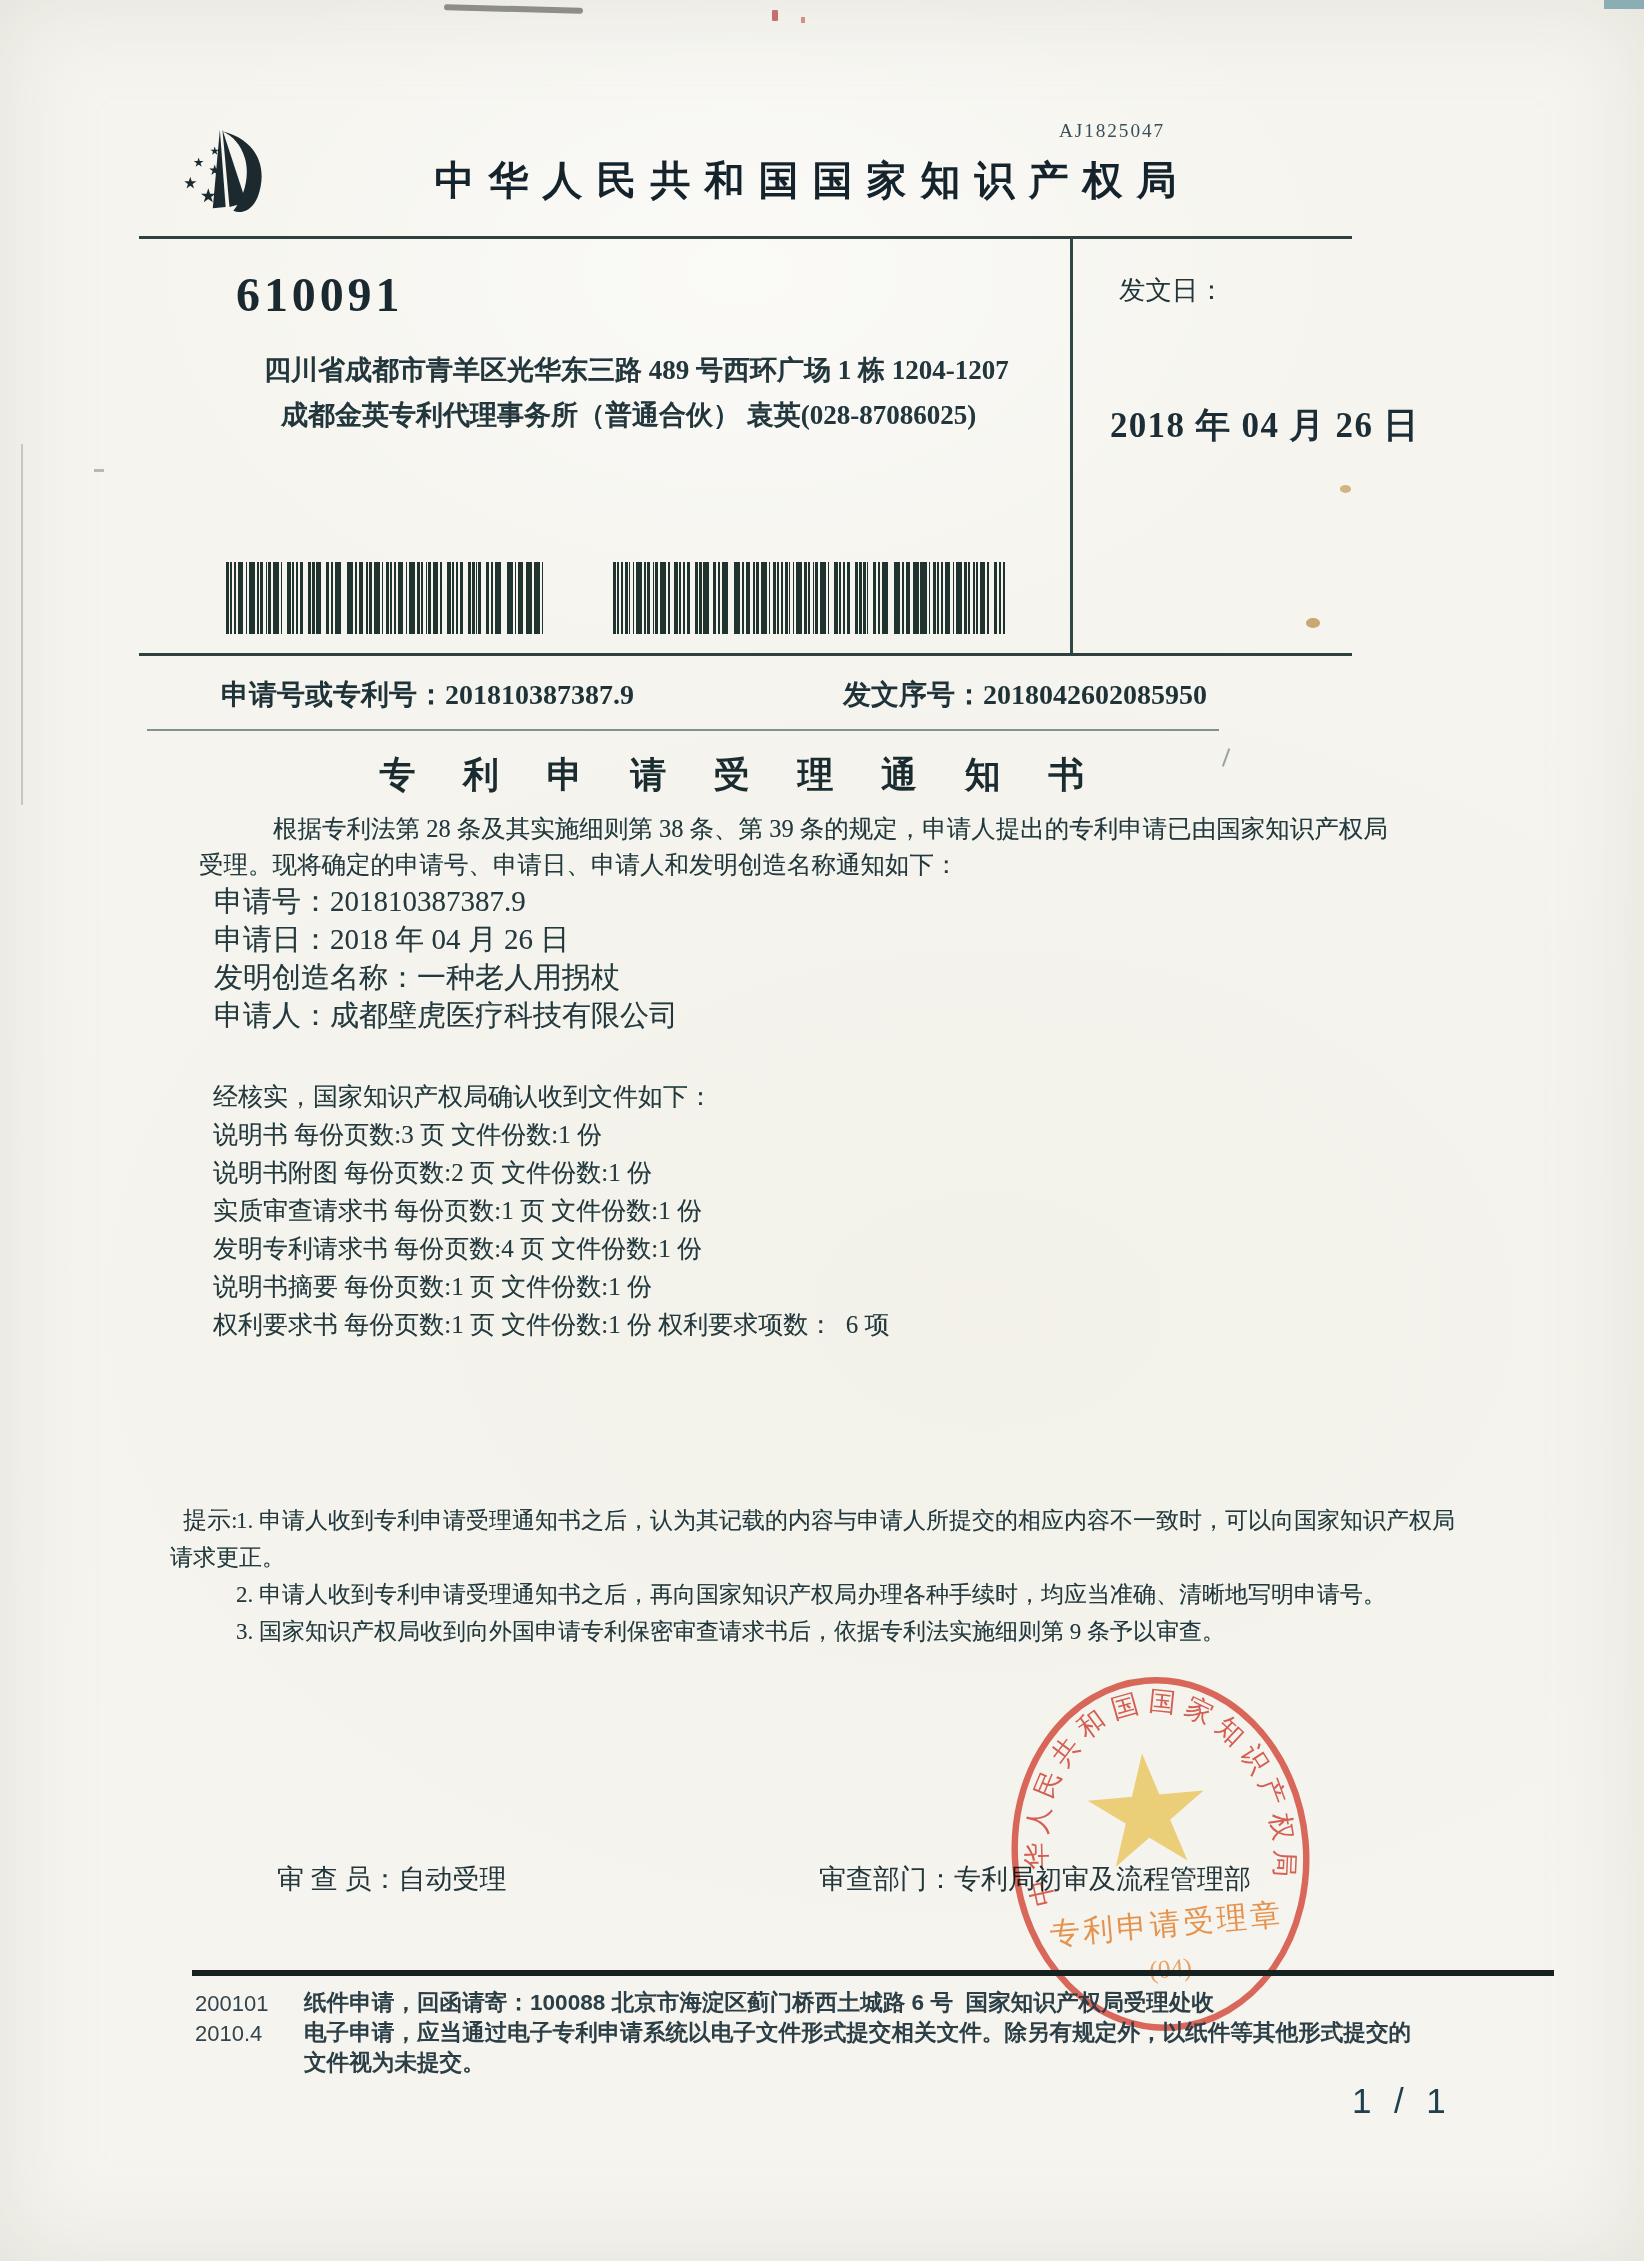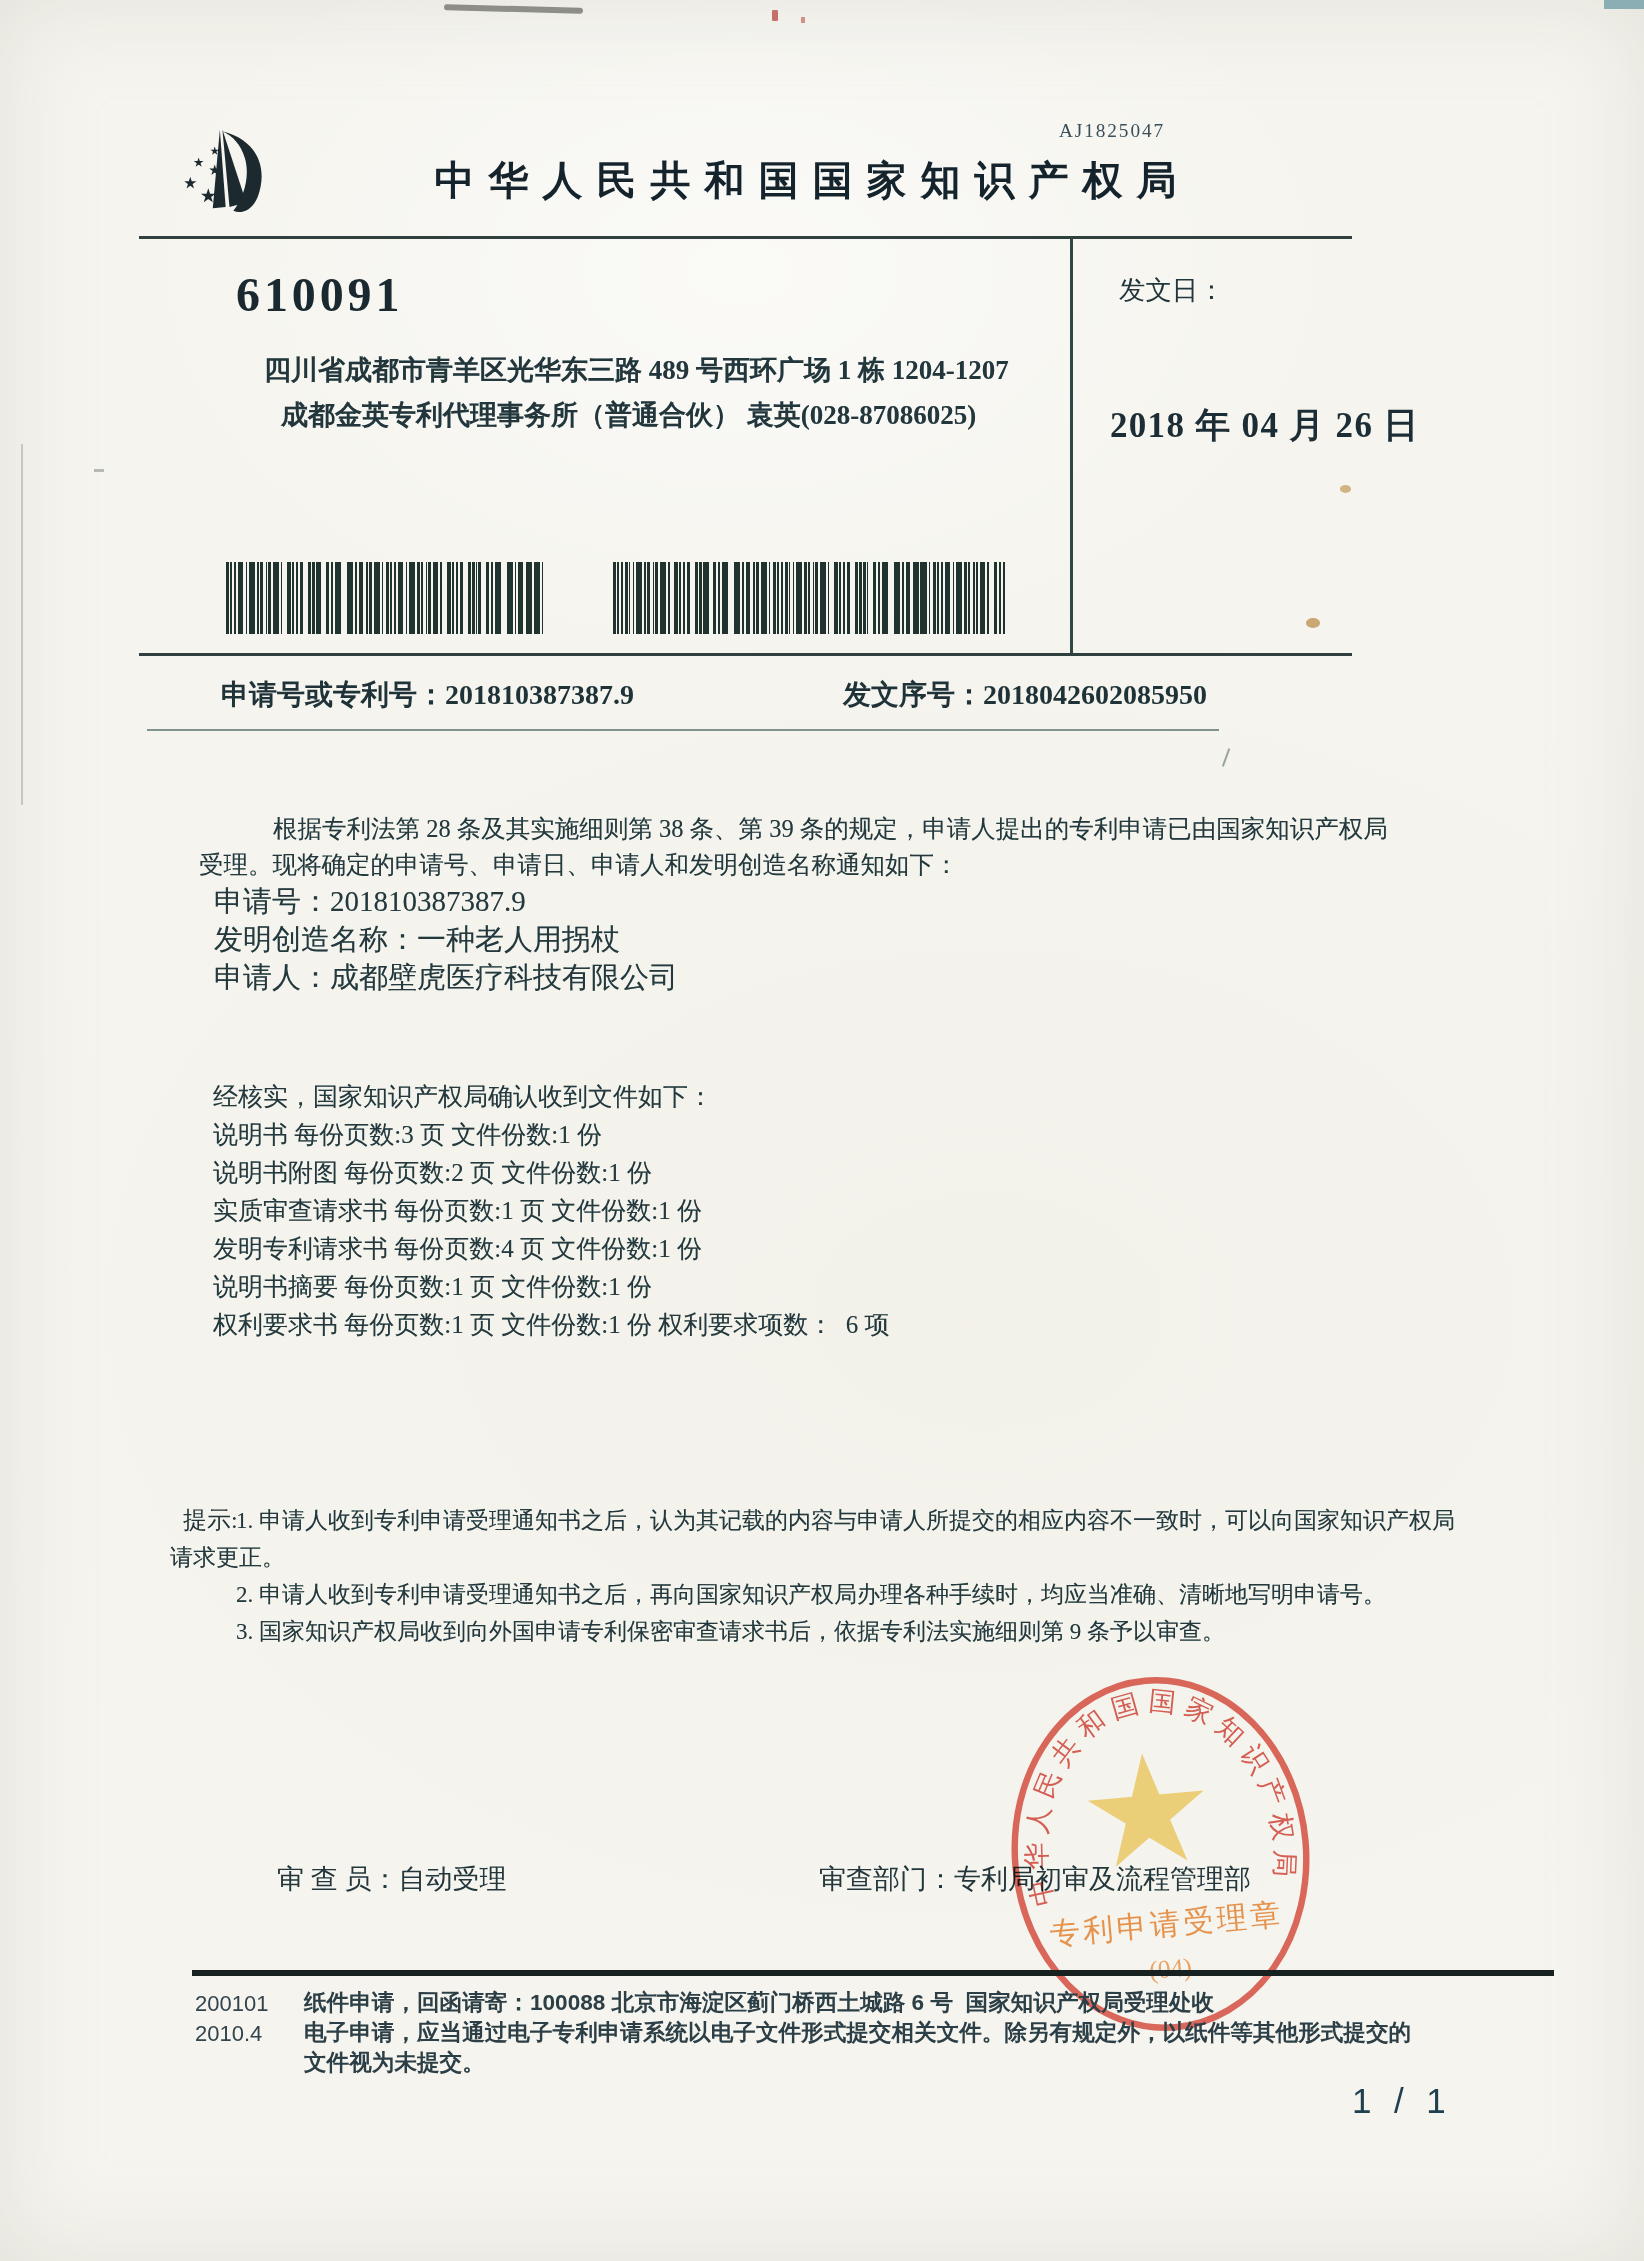--- a/index.html
+++ b/index.html
@@ -130,28 +130,30 @@
   <div class="barcode bc-left"></div>
   <div class="barcode bc-right"></div>
 
   <div class="rule rule-mid"></div>
 
   <div class="refline ref-left pre"><span>申请号或专利号：</span><span>201810387387.9</span></div>
   <div class="refline ref-right pre"><span>发文序号：</span><span>2018042602085950</span></div>
 
   <div class="rule rule-thin"></div>
 
+  <div class="notice-title">专 利 申 请 受 理 通 知 书</div>
 
   <div class="intro bodytext">
     <div class="ind pre">根据专利法第 28 条及其实施细则第 38 条、第 39 条的规定，申请人提出的专利申请已由国家知识产权局</div>
     <div class="pre">受理。现将确定的申请号、申请日、申请人和发明创造名称通知如下：</div>
   </div>
 
   <div class="fields bodytext">
     <div class="pre"><span>申请号：</span><span>201810387387.9</span></div>
+    <div class="pre"><span>申请日：</span><span>2018 年 04 月 26 日</span></div>
     <div class="pre"><span>发明创造名称：</span><span>一种老人用拐杖</span></div>
     <div class="pre"><span>申请人：</span><span>成都壁虎医疗科技有限公司</span></div>
   </div>
 
   <div class="received bodytext">
     <div class="pre">经核实，国家知识产权局确认收到文件如下：</div>
     <div class="pre">说明书 每份页数:3 页 文件份数:1 份</div>
     <div class="pre">说明书附图 每份页数:2 页 文件份数:1 份</div>
     <div class="pre">实质审查请求书 每份页数:1 页 文件份数:1 份</div>
     <div class="pre">发明专利请求书 每份页数:4 页 文件份数:1 份</div>

